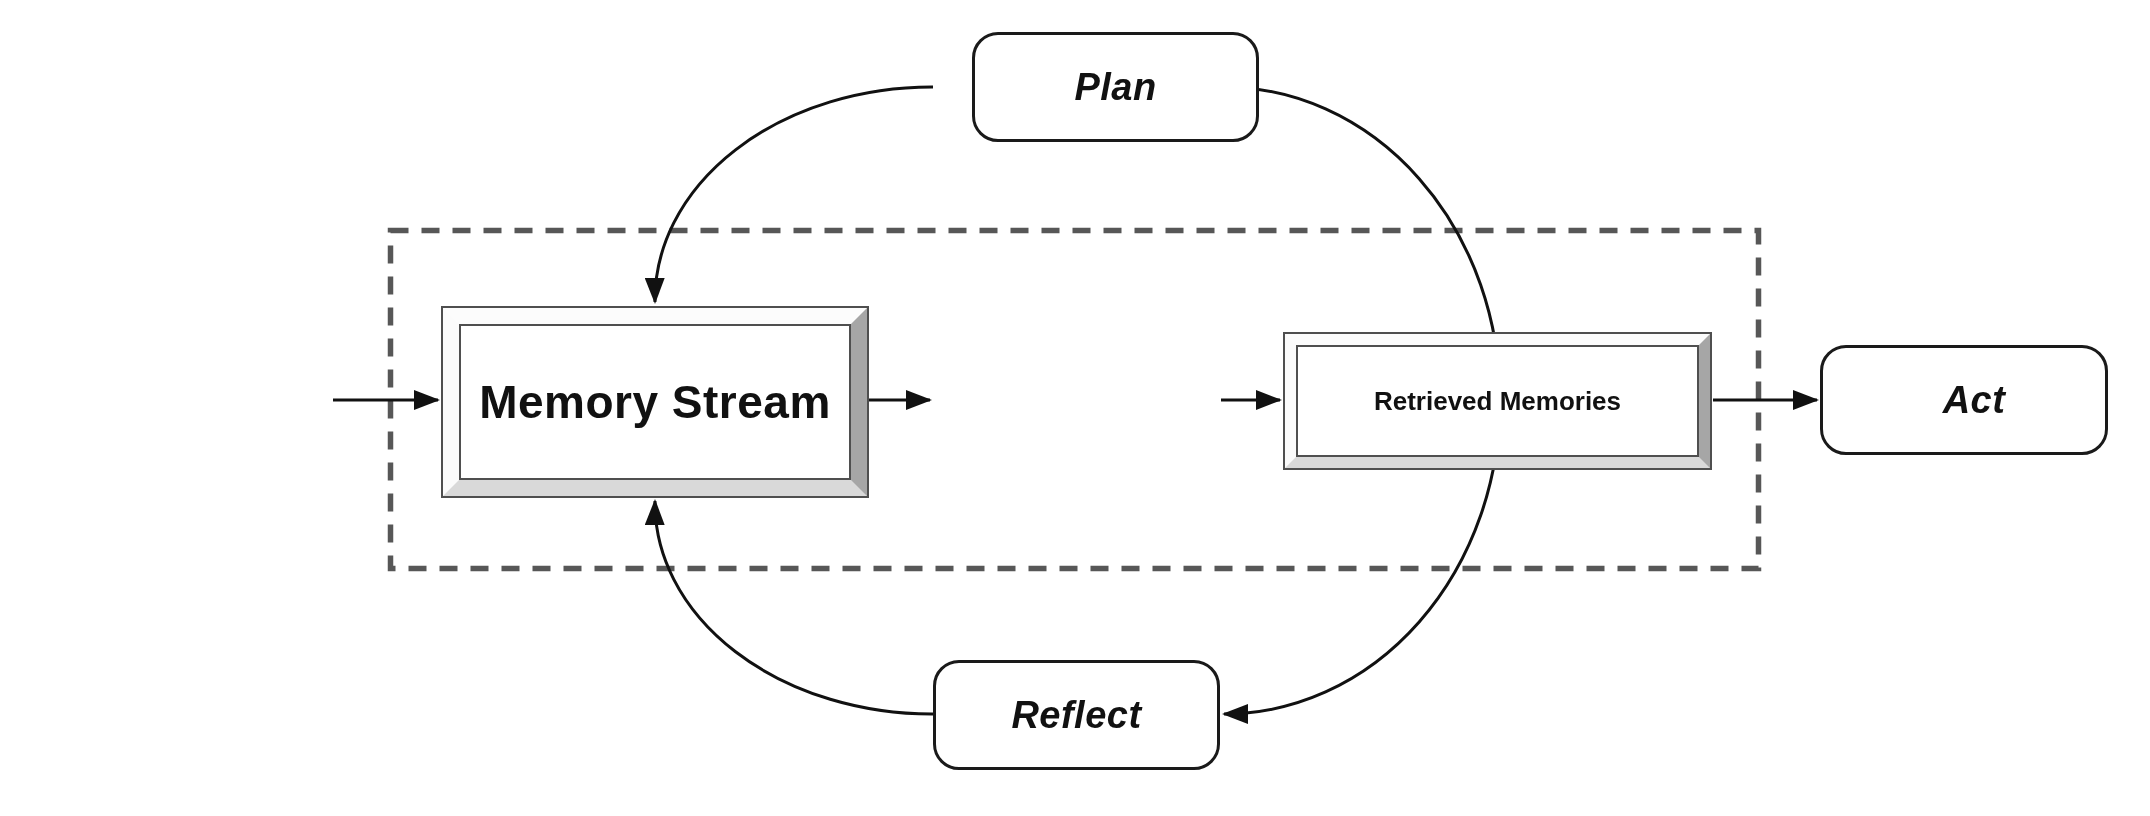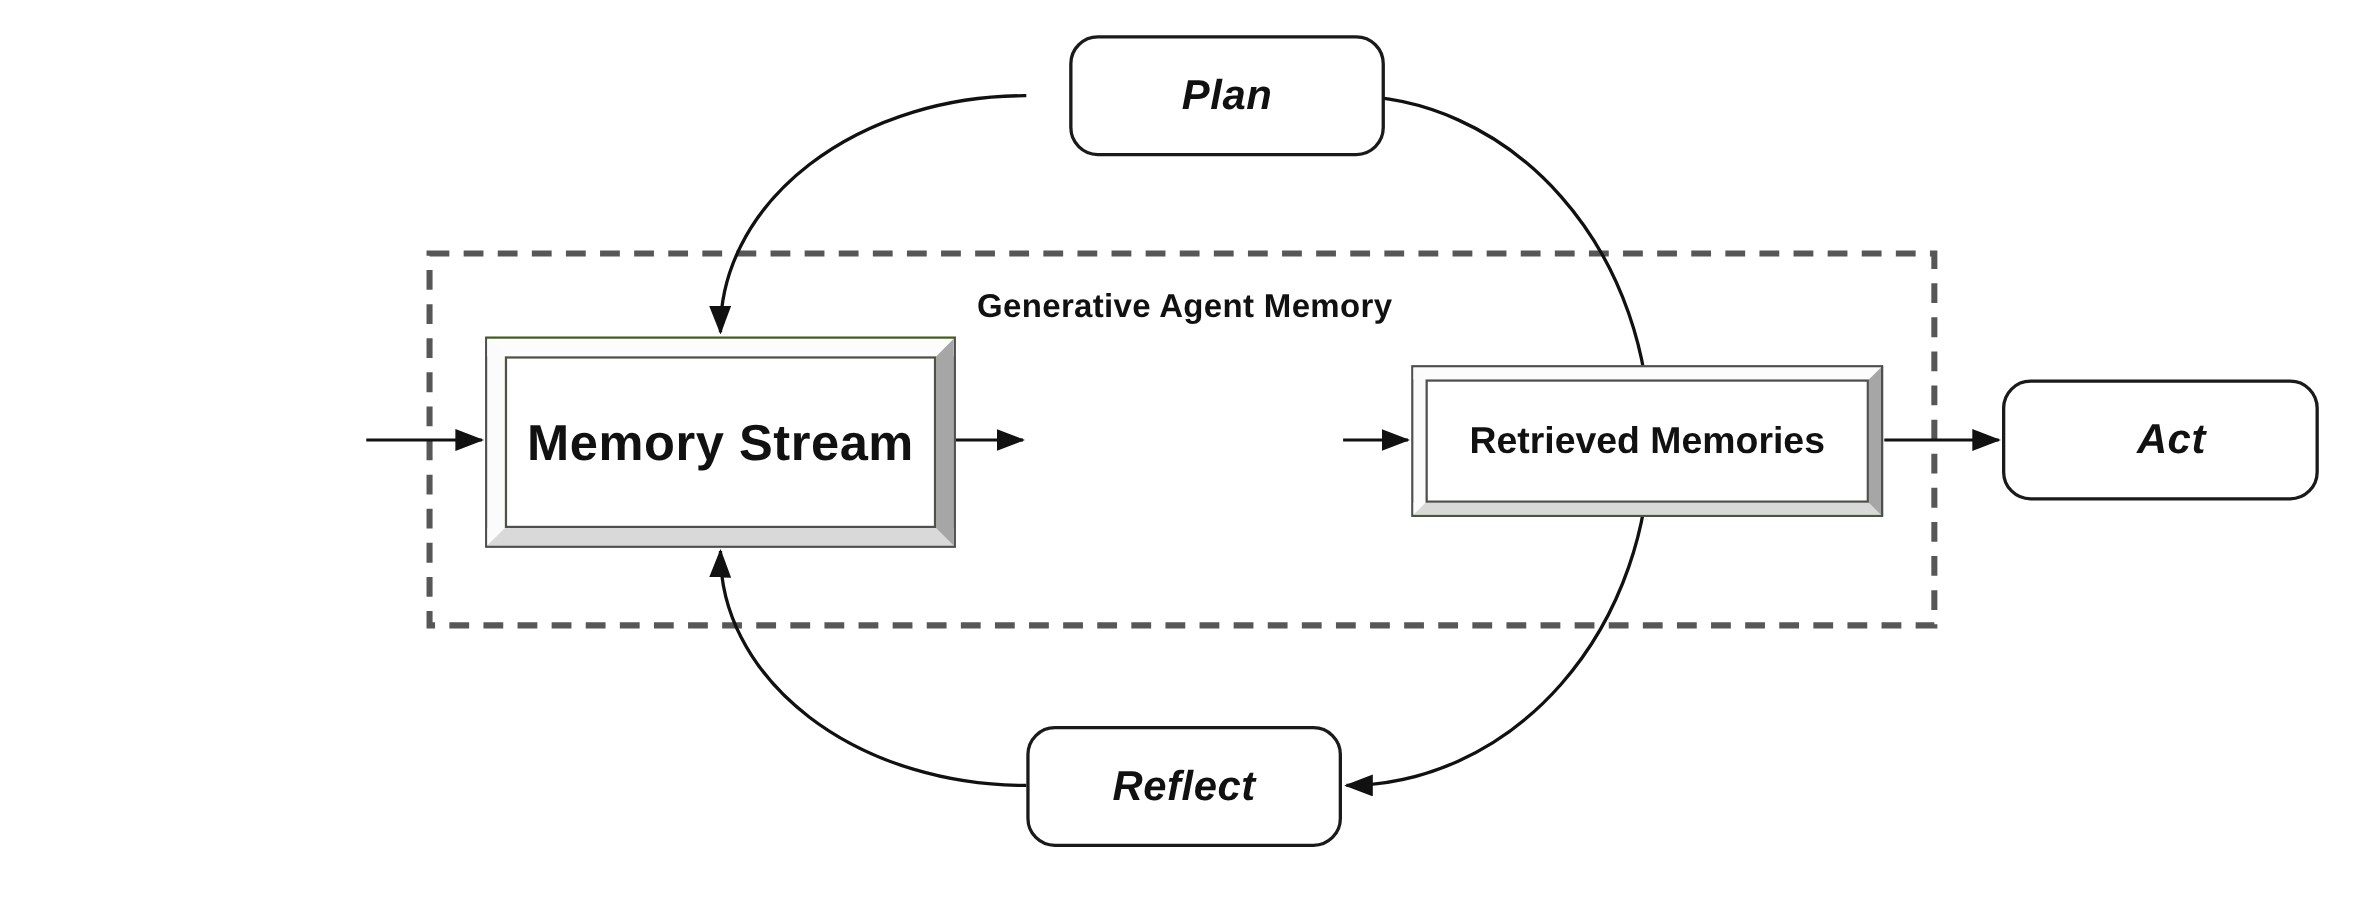--- a/index.html
+++ b/index.html
@@ -40,21 +40,21 @@
   .pill-plan     { left: 933px; top: 32px;  width: 287px; height: 110px; margin-left: 39px; }
   .pill-retrieve { left: 933px; top: 345px; width: 287px; height: 110px; }
   .pill-act      { left: 1820px;top: 345px; width: 288px; height: 110px; padding-left: 20px; }
   .pill-reflect  { left: 933px; top: 660px; width: 287px; height: 110px; }
 
   
   .bevel-outer {
     position: absolute;
     box-sizing: border-box;
     border: 2px solid #4f4f4f;
-    background: #84cc16;
+    background: #000000;
   }
   .bevel-frame {
     box-sizing: border-box;
     width: 100%;
     height: 100%;
     border-style: solid;
     border-color: #fcfcfc #a6a6a6 #d9d9d9 #fbfbfb;
   }
   .bevel-inner {
     box-sizing: border-box;
@@ -67,21 +67,21 @@
     justify-content: center;
     font-weight: bold;
     text-align: center;
   }
   .box-memory-stream { left: 441px; top: 306px; width: 428px; height: 192px; }
   .box-memory-stream .bevel-frame { border-width: 16px; }
   .box-memory-stream .bevel-inner { font-size: 46px; letter-spacing: 0.5px; }
 
   .box-retrieved-memories { left: 1283px; top: 332px; width: 429px; height: 138px; }
   .box-retrieved-memories .bevel-frame { border-width: 11px; }
-  .box-retrieved-memories .bevel-inner { font-size: 34px; }
+  .box-retrieved-memories .bevel-inner { font-size: 26px; }
 
   
   .container-title {
     position: absolute;
     left: 867px;
     top: 262px;
     width: 420px;
     text-align: center;
     font-weight: bold;
     font-size: 30px;
@@ -107,21 +107,20 @@
 
     <path d="M933,87 A277,213 0 0 0 655,302" fill="none" stroke="#111111" stroke-width="3" marker-end="url(#arrow)"></path>
     <path d="M933,714 A277,211 0 0 1 655,501" fill="none" stroke="#111111" stroke-width="3" marker-end="url(#arrow)"></path>
 
     <path d="M333,400 L438,400" fill="none" stroke="#111111" stroke-width="2.8" marker-end="url(#arrow)"></path>
     <path d="M869,400 L930,400" fill="none" stroke="#111111" stroke-width="2.8" marker-end="url(#arrow)"></path>
     <path d="M1221,400 L1280,400" fill="none" stroke="#111111" stroke-width="2.8" marker-end="url(#arrow)"></path>
     <path d="M1713,400 L1817,400" fill="none" stroke="#111111" stroke-width="2.8" marker-end="url(#arrow)"></path>
   </svg>
 
-  <div class="container-title">Generative Agent Memory</div>
 
 
   <div class="pill pill-plan">
     <span>Plan</span>
   </div>
 
 
   <div class="pill pill-act">
     <span>Act</span>
   </div>

